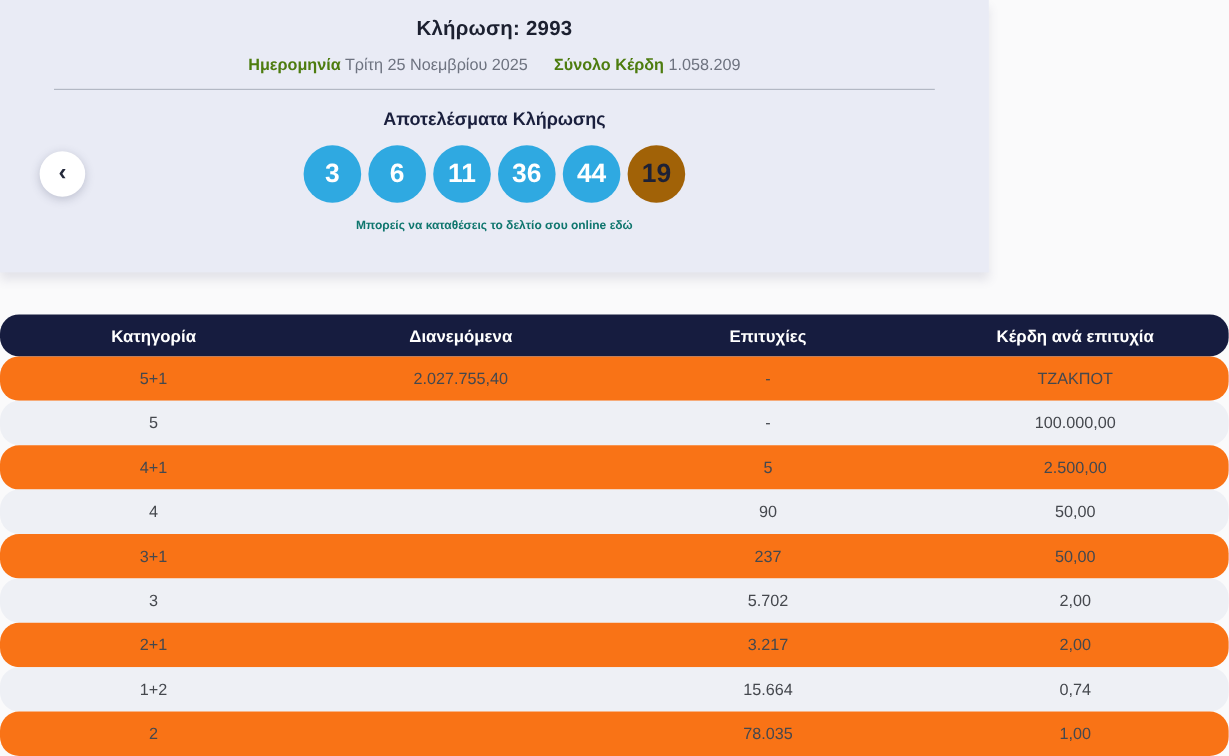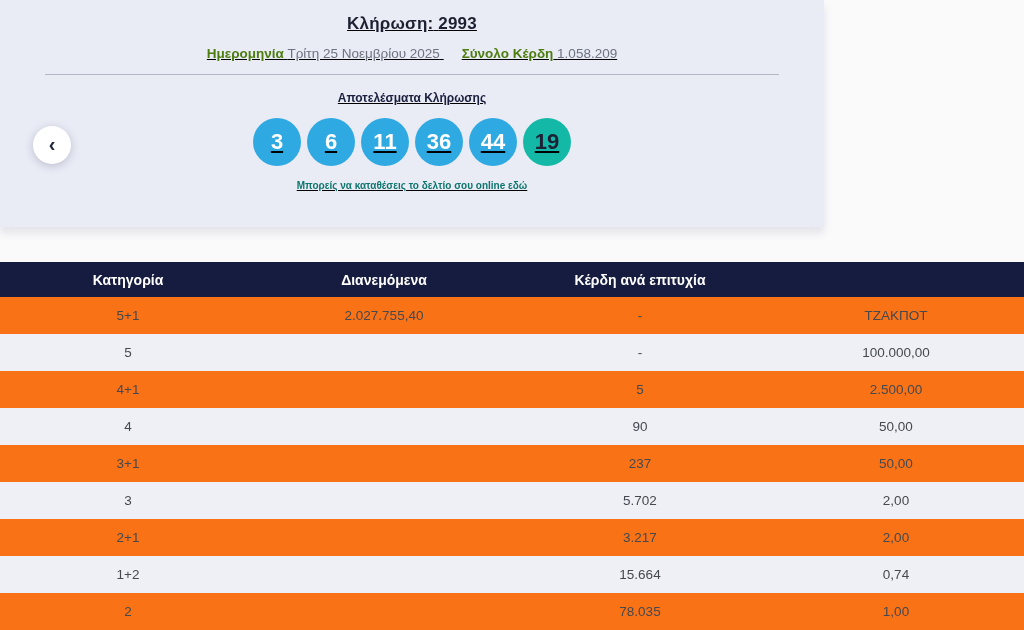--- a/index.html
+++ b/index.html
@@ -9,21 +9,20 @@
     background: #fafafb;
     font-family: "Liberation Sans", sans-serif;
   }
   
   .hero {
     position: relative;
     width: 824px; height: 227px;
     background: #e9ebf5;
     box-shadow: 0 6px 8px rgba(90, 95, 125, 0.14);
     text-align: center;
-    text-decoration: underline;
   }
   .draw-title {
     padding-top: 14px;
     font-size: 17px;
     font-weight: bold;
     color: #1c2030;
     letter-spacing: 0.2px;
   }
   .meta-line {
     margin-top: 12px;
@@ -35,21 +34,21 @@
     color: #4d7c0f;
   }
   .meta-line .grp + .grp { margin-left: 18px; }
   .divider {
     border: none;
     border-top: 1px solid #b3b8c4;
     margin: 13px 45px 0 45px;
   }
   .results-title {
     margin-top: 16px;
-    font-size: 12px;
+    font-size: 15px;
     font-weight: bold;
     color: #1a1f3d;
   }
   .balls {
     margin-top: 13px;
     display: flex;
     justify-content: center;
     align-items: center;
     gap: 6px;
   }
@@ -58,21 +57,21 @@
     border-radius: 50%;
     display: flex;
     align-items: center;
     justify-content: center;
     font-size: 22px;
     font-weight: bold;
     color: #ffffff;
     background: #2fa9e1;
   }
   .ball.joker {
-    background: #14b8a6;
+    background: #a16207;
     color: #1d2136;
   }
   .cta-line {
     margin-top: 14px;
     font-size: 10px;
     font-weight: bold;
     color: #0f766e;
     cursor: pointer;
   }
   .back-btn {
@@ -98,20 +97,21 @@
   
   .prize-table {
     margin-top: 35px;
     width: 1024px;
   }
   .t-head, .t-row {
     display: grid;
     grid-template-columns: 25% 25% 25% 25%;
     align-items: center;
     text-align: center;
+    border-radius: 16px;
   }
   .t-head {
     height: 35px;
     background: #161c3f;
     color: #ffffff;
     font-size: 14px;
     font-weight: bold;
   }
   .t-row {
     height: 37px;
@@ -160,20 +160,21 @@
 
   <button class="back-btn">
     <span class="chev">‹</span>
   </button>
 </div>
 
 <div class="prize-table">
   <div class="t-head">
     <span>Κατηγορία</span>
     <span>Διανεμόμενα</span>
+    <span>Επιτυχίες</span>
     <span>Κέρδη ανά επιτυχία</span>
   </div>
   <div>
     <div class="t-row">
       <span>5+1</span>
       <span>2.027.755,40</span>
       <span>-</span>
       <span>ΤΖΑΚΠΟΤ</span>
     </div>
     <div class="t-row">

